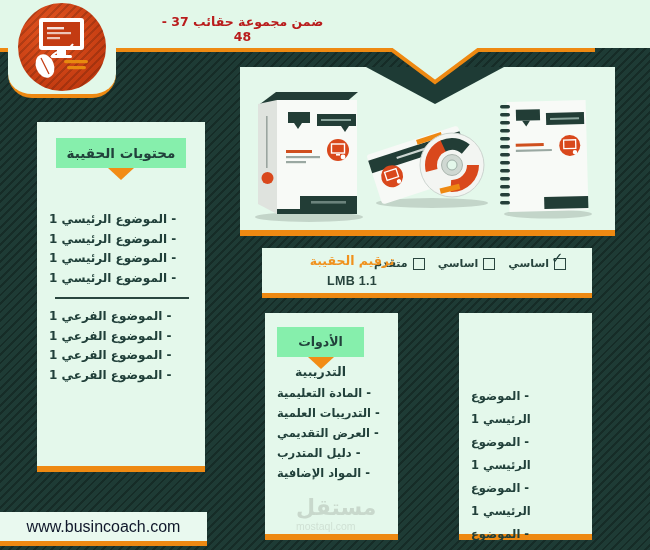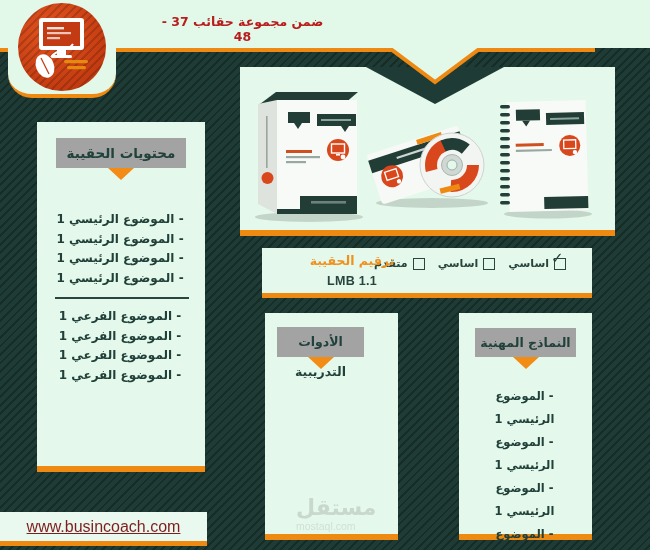--- a/index.html
+++ b/index.html
@@ -21,29 +21,29 @@
   .chevron{position:absolute;left:0;top:48px;z-index:6;pointer-events:none;}
   
   .mint{background:#e4f8eb;border-bottom:6px solid #ee8912;position:absolute;}
   .products-panel{left:240px;top:67px;width:375px;height:163px;z-index:1;}
   .contents-panel{left:37px;top:122px;width:168px;height:344px;}
   .tools-panel{left:265px;top:313px;width:133px;height:221px;}
   .models-panel{left:459px;top:313px;width:133px;height:221px;}
   .level-box{position:absolute;left:262px;top:248px;width:330px;height:45px;background:#e4f8eb;
     border-bottom:5px solid #ee8912;}
   
-  .ribbon{position:absolute;background:#a3a3a3;color:#21413b;font-weight:bold;direction:rtl;
+  .ribbon{position:absolute;background:#86efac;color:#21413b;font-weight:bold;direction:rtl;
     text-align:center;}
   .ribbon::after{content:"";position:absolute;left:50%;bottom:-12px;transform:translateX(-50%);
     border:13px solid transparent;border-top:12px solid #f28c15;border-bottom:0;}
   .contents-ribbon{left:19px;top:16px;width:130px;height:30px;line-height:30px;font-size:13.5px;}
   .tools-ribbon{left:12px;top:14px;width:87px;height:30px;line-height:30px;font-size:12.5px;}
   .models-ribbon{left:16px;top:15px;width:101px;height:29px;line-height:29px;font-size:12.5px;}
   
-  .panel-body{position:absolute;left:12px;right:14px;direction:rtl;text-align:center;
+  .panel-body{position:absolute;left:12px;right:14px;direction:rtl;text-align:left;
     color:#21403a;font-weight:bold;}
   .contents-body{top:88px;font-size:12px;}
   .contents-body .item{line-height:19.5px;}
   .divider{border-top:2px solid #2a463f;margin:9px 2px 8px 6px;}
   .tools-body{top:70px;font-size:11.5px;right:10px;}
   .tools-body .item{line-height:20px;}
   .models-body{top:72px;font-size:11.5px;}
   .models-body .item{line-height:23px;}
   
   .orange-h{color:#f0911d;font-size:12.5px;font-weight:bold;direction:rtl;text-align:center;}
@@ -54,21 +54,21 @@
     margin-top:4px;color:#27443d;font-size:11px;font-weight:600;}
   .cb{position:relative;display:inline-block;width:10px;height:10px;border:1.6px solid #2a463f;
     background:transparent;flex:0 0 auto;}
   .cb .check{position:absolute;top:-10px;left:-4px;font-size:15px;font-weight:bold;color:#22413b;}
   .cb-label{margin-left:8px;text-align:center;}
   .num-val{margin-top:6px;text-align:center;color:#27443d;font-size:12.5px;font-weight:bold;
     font-family:"Liberation Sans",sans-serif;letter-spacing:.3px;}
   
   .footer-bar{position:absolute;left:0;top:512px;width:207px;height:29px;background:#e9f9ef;
     border-bottom:5px solid #ee8912;display:flex;align-items:center;justify-content:center;}
-  .footer-bar span{font-family:"Liberation Sans",sans-serif;font-size:16px;color:#7f1d1d;text-decoration:underline;}
+  .footer-bar span{font-family:"Liberation Sans",sans-serif;font-size:16px;color:#0f172a;}
   
   .watermark{position:absolute;left:296px;top:496px;width:114px;text-align:left;z-index:30;
     color:#c2d1c5;opacity:.8;direction:rtl;pointer-events:none;}
   .watermark .wm1{font-size:22px;font-weight:bold;line-height:24px;}
   .watermark .wm2{font-size:10.5px;font-family:"Liberation Sans",sans-serif;direction:ltr;opacity:.75;}
 </style>
 </head>
 <body>
 
 <div class="stage">
@@ -215,26 +215,30 @@
     <div class="group group-num">
       <div class="orange-h">ترقيم الحقيبة</div>
       <div class="num-val">LMB 1.1</div>
     </div>
   </div>
 
   <div class="mint tools-panel">
     <div class="ribbon tools-ribbon">
       <span>الأدوات التدريبية</span>
     </div>
+    <div class="panel-body tools-body">
+      <div class="item">- المادة التعليمية</div>
+      <div class="item">- التدريبات العلمية</div>
+      <div class="item">- العرض التقديمي</div>
+      <div class="item">- دليل المتدرب</div>
+      <div class="item">- المواد الإضافية</div>
+    </div>
   </div>
 
   <div class="mint models-panel">
-    <div class="ribbon models-ribbon">
-      <span>النماذج المهنية</span>
-    </div>
     <div class="panel-body models-body">
       <div class="item">- الموضوع الرئيسي 1</div>
       <div class="item">- الموضوع الرئيسي 1</div>
       <div class="item">- الموضوع الرئيسي 1</div>
       <div class="item">- الموضوع الرئيسي 1</div>
     </div>
   </div>
 
   <div class="footer-bar">
     <span>www.busincoach.com</span>

